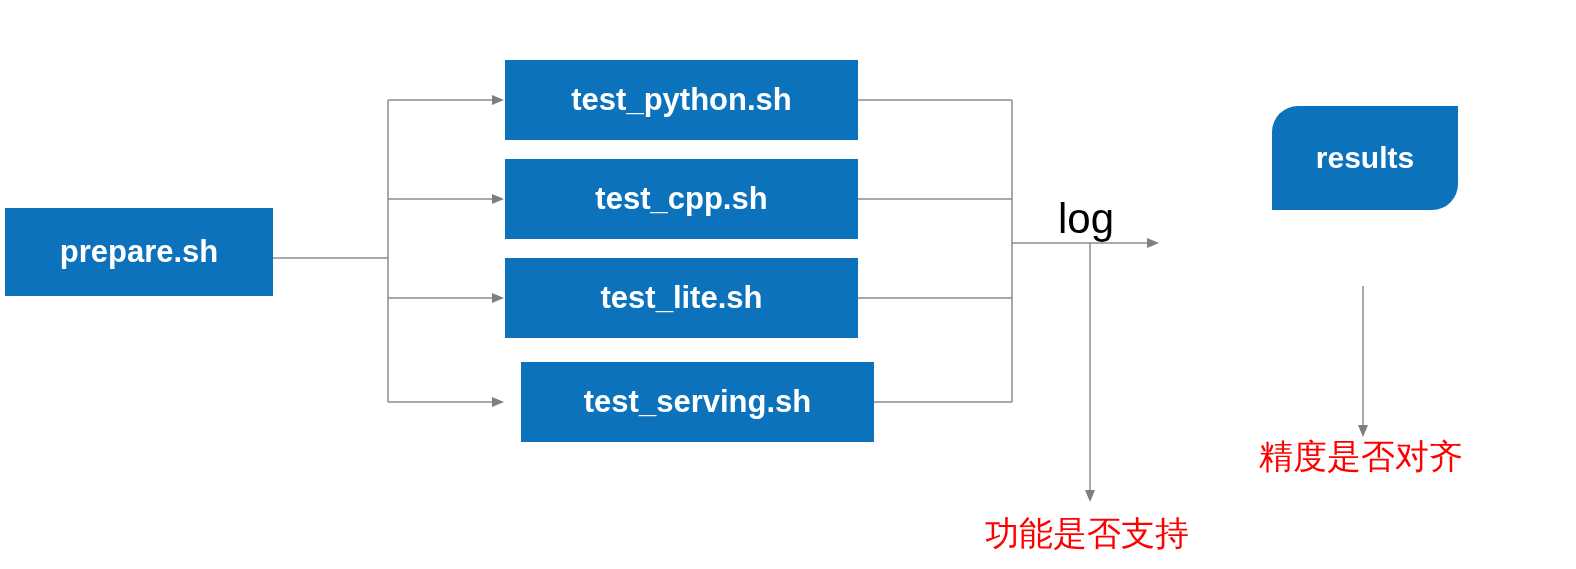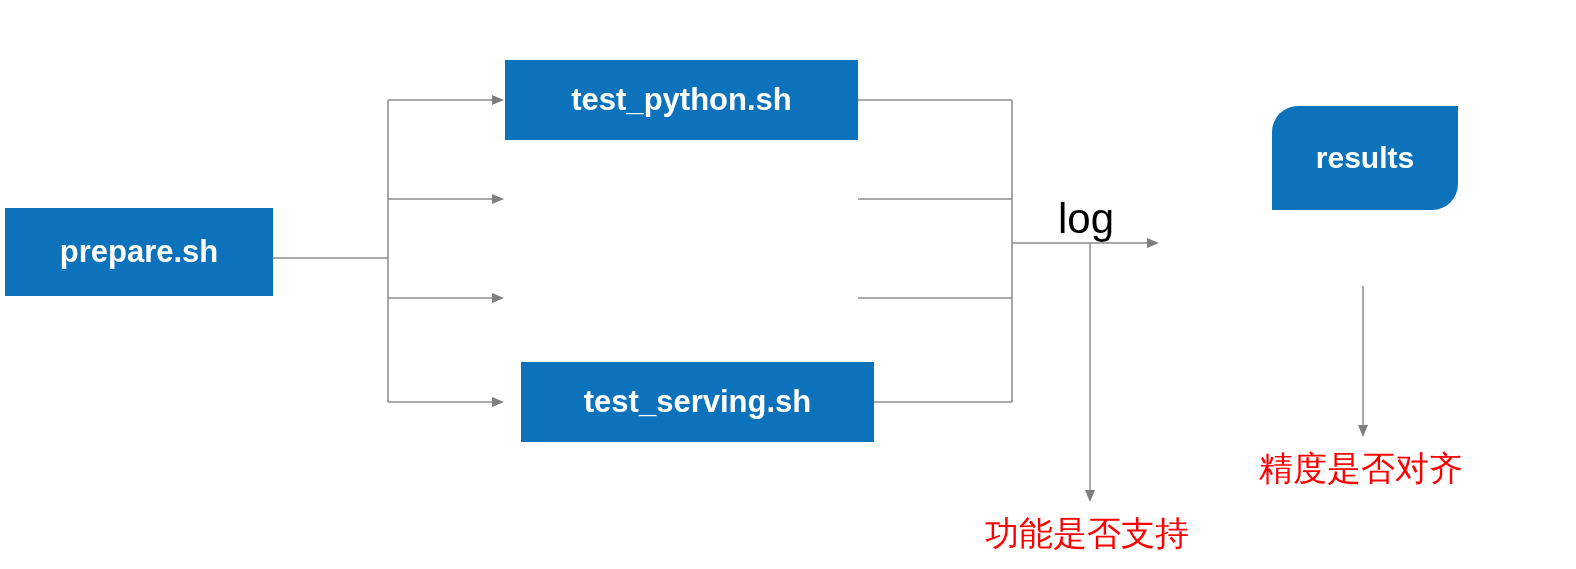--- a/index.html
+++ b/index.html
@@ -70,21 +70,21 @@
   }
   .outcome-label {
     position: absolute;
     font-size: 34px;
     color: var(--outcome-text);
     white-space: nowrap;
     line-height: 1;
     transform: translateX(-50%);
   }
   .outcome-function  { left: 1087px; top: 517px; font-family: Liberation Serif, serif; }
-  .outcome-precision { left: 1361px; top: 451px; }
+  .outcome-precision { left: 1361px; top: 439px; }
 </style>
 </head>
 <body>
 
 <div class="canvas">
 
   <svg class="edges-svg" viewBox="0 0 1576 569" xmlns="http://www.w3.org/2000/svg">
     <defs>
       <marker id="arrowhead" markerWidth="12" markerHeight="10" refX="1" refY="5" orient="auto" markerUnits="userSpaceOnUse">
         <path d="M0,0 L12,5 L0,10 Z" style="fill: var(--arrow);"></path>
@@ -105,21 +105,23 @@
     <line x1="1012" y1="243" x2="1148" y2="243" marker-end="url(#arrowhead)"></line>
     <line x1="1090" y1="243" x2="1090" y2="491" marker-end="url(#arrowhead)"></line>
     <line x1="1363" y1="162" x2="1363" y2="186" marker-end="url(#arrowhead)"></line>
     <line x1="1363" y1="286" x2="1363" y2="426" marker-end="url(#arrowhead)"></line>
   </svg>
 
   <div class="node node-prepare">prepare.sh</div>
 
   <div class="node node-test node-test-python">test_python.sh</div>
 
+  <div class="node node-test node-test-cpp">test_cpp.sh</div>
 
+  <div class="node node-test node-test-lite">test_lite.sh</div>
 
   <div class="node node-test node-test-serving">test_serving.sh</div>
 
   <div class="node node-results">results</div>
 
 
   <div class="edge-label">log</div>
 
   <div class="outcome-label outcome-function">功能是否支持</div>
 

